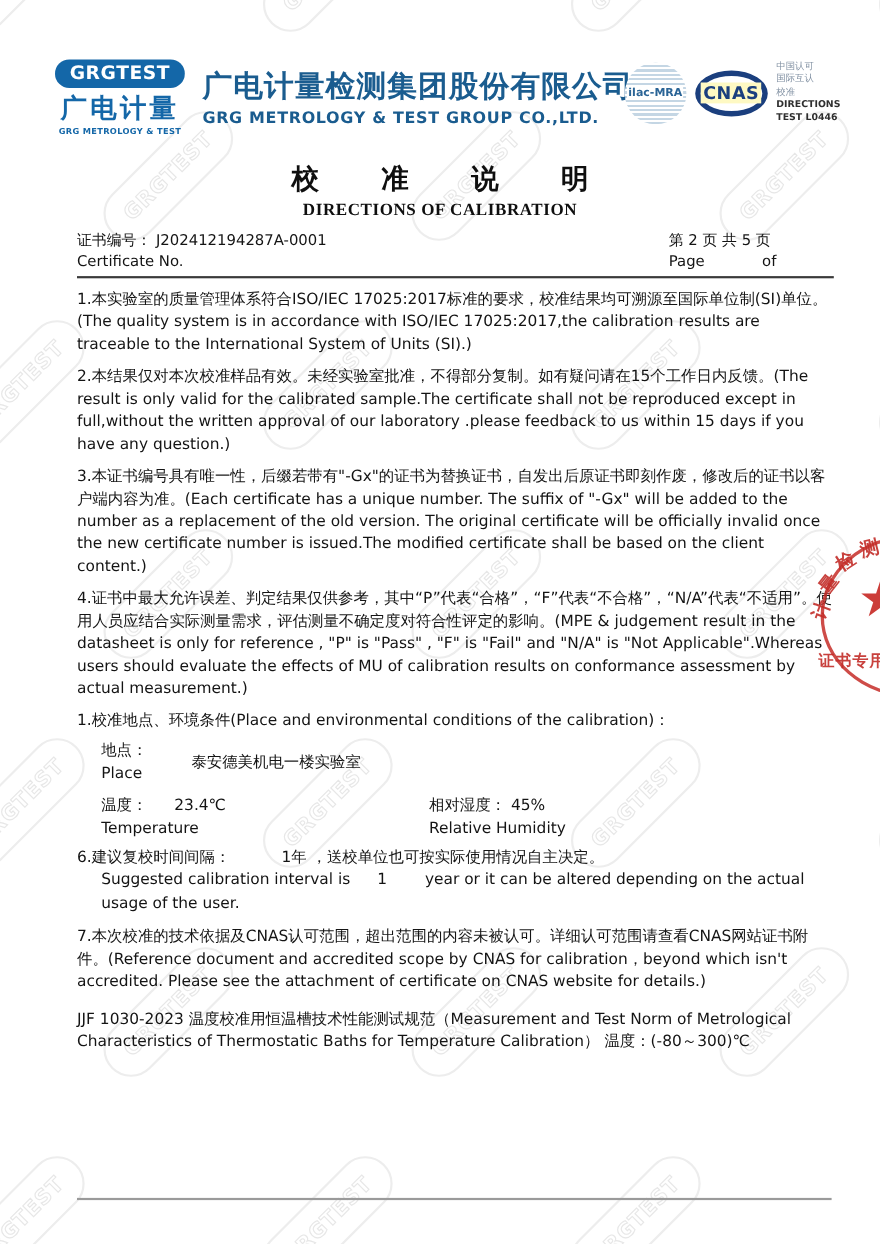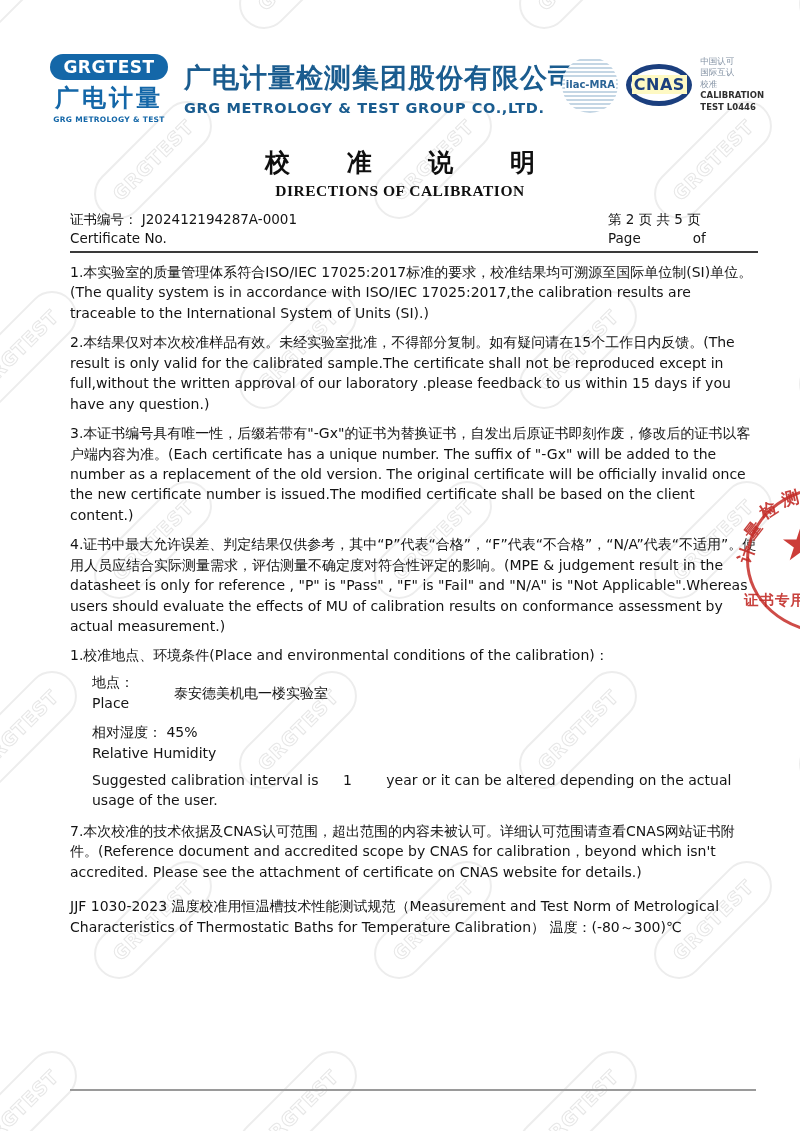--- a/index.html
+++ b/index.html
@@ -116,21 +116,21 @@
       <div class="ilac">
         <span>ilac-MRA</span>
       </div>
       <div class="cnas">
         <span>CNAS</span>
       </div>
       <div class="acc">
         <div class="g">中国认可</div>
         <div class="g">国际互认</div>
         <div class="g">校准</div>
-        <div class="b">CALIBRATION</div>
+        <div class="b">DIRECTIONS</div>
         <div class="b">TEST L0446</div>
       </div>
     </div>
   </header>
 
   <div class="title-block">
     <div class="title-cn">校 准 说 明</div>
     <div class="title-en">DIRECTIONS OF CALIBRATION</div>
   </div>
 
@@ -159,31 +159,42 @@
     <div class="s5">
       <div>1.校准地点、环境条件(Place and environmental conditions of the calibration)：</div>
       <div class="place-row">
         <div class="lblcol">
           <div>地点：</div>
           <div>Place</div>
         </div>
         <div>泰安德美机电一楼实验室</div>
       </div>
       <div class="env-row">
+        <div class="env-col temp">
+          <div>
+            <span>温度：</span>
+            <span class="env-val">23.4℃</span>
+          </div>
+          <div>Temperature</div>
+        </div>
         <div class="env-col">
           <div>
             <span>相对湿度：</span>
             <span>45%</span>
           </div>
           <div>Relative Humidity</div>
         </div>
       </div>
     </div>
 
     <div class="s6">
+      <div>
+        <span>6.建议复校时间间隔：</span>
+        <span class="gap-lg">1年 ，送校单位也可按实际使用情况自主决定。</span>
+      </div>
       <div class="s6-en">
         <span>Suggested calibration interval is</span>
         <span class="gap-md">1</span>
         <span class="gap-sm">year or it can be altered depending on the actual usage of the user.</span>
       </div>
     </div>
 
     <p class="clause">7.本次校准的技术依据及CNAS认可范围，超出范围的内容未被认可。详细认可范围请查看CNAS网站证书附件。(Reference document and accredited scope by CNAS for calibration，beyond which isn't accredited. Please see the attachment of certificate on CNAS website for details.)</p>
     <p class="clause jjf">JJF 1030-2023 温度校准用恒温槽技术性能测试规范（Measurement and Test Norm of Metrological Characteristics of Thermostatic Baths for Temperature Calibration） 温度：(-80～300)℃</p>
   </main>

